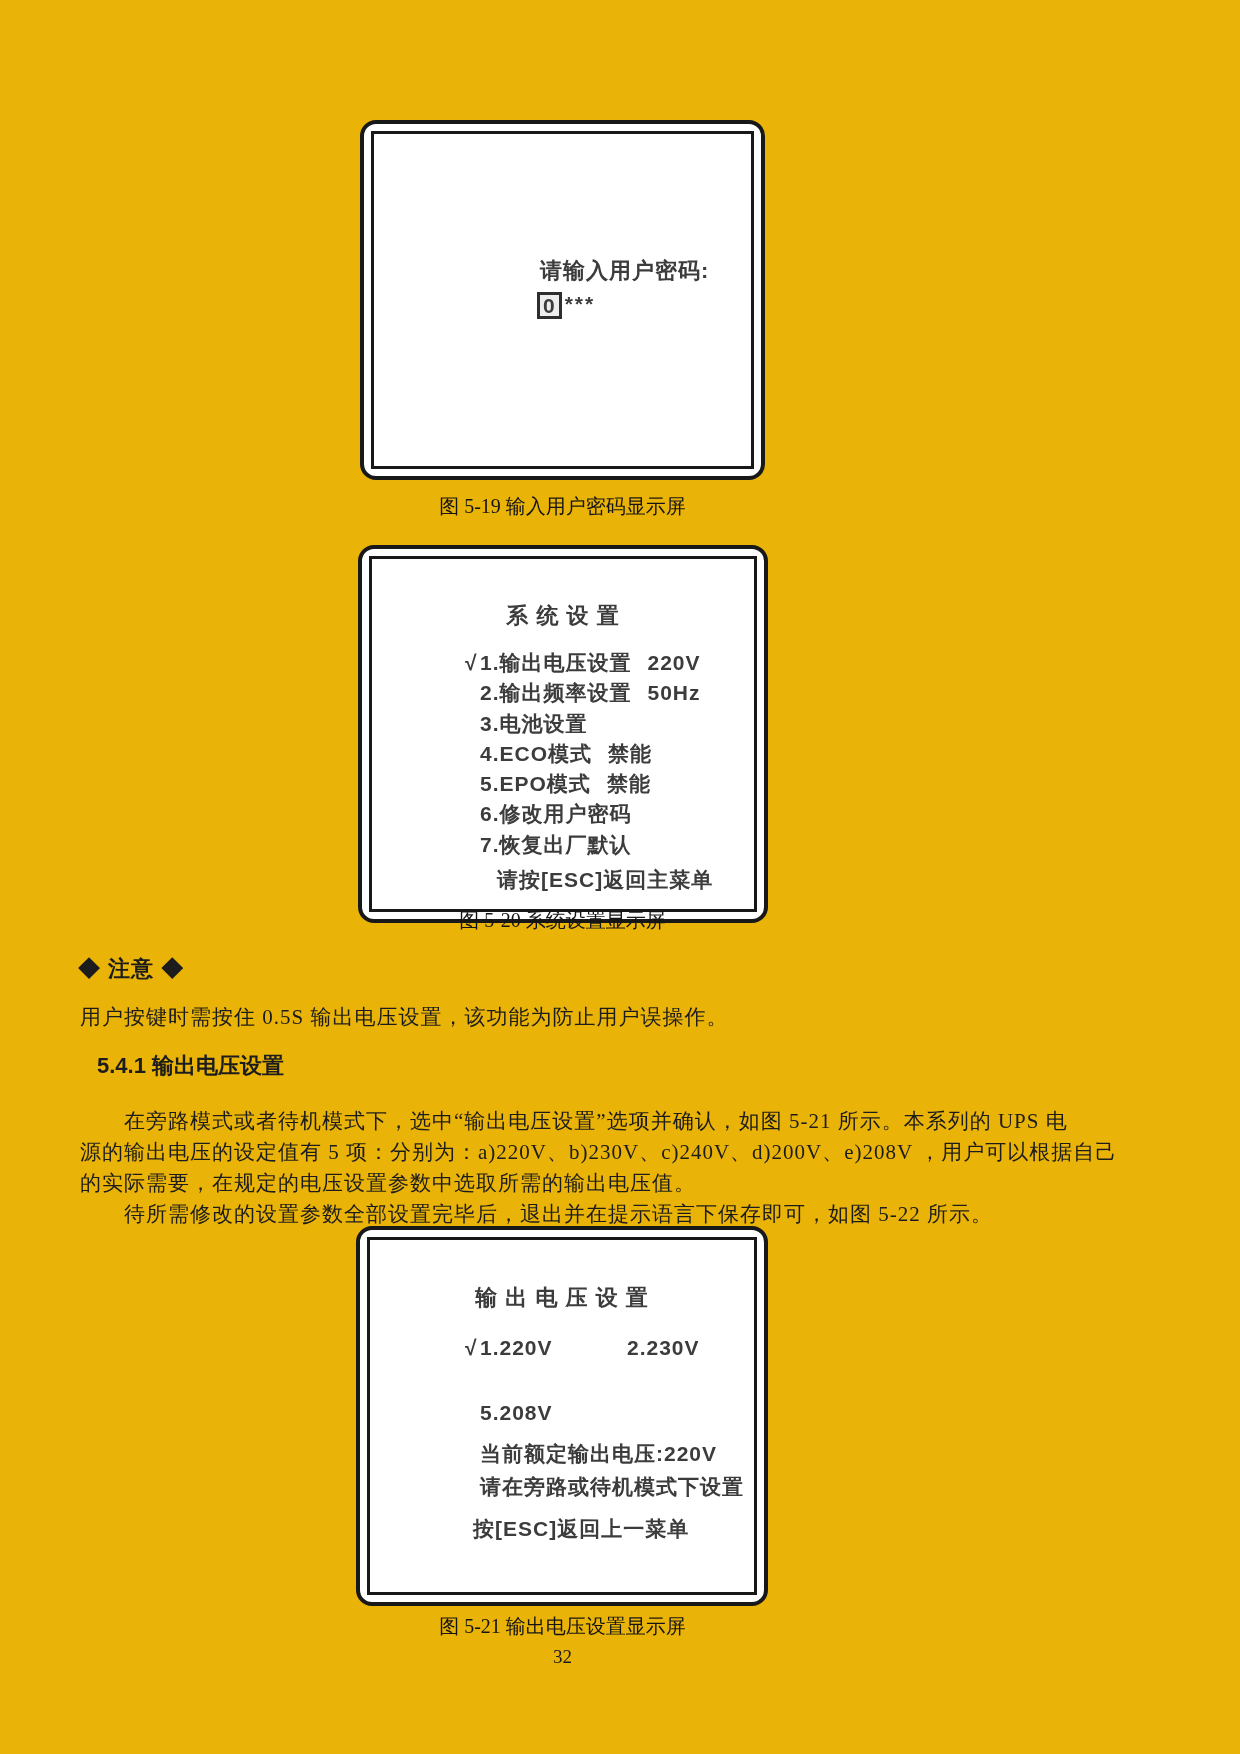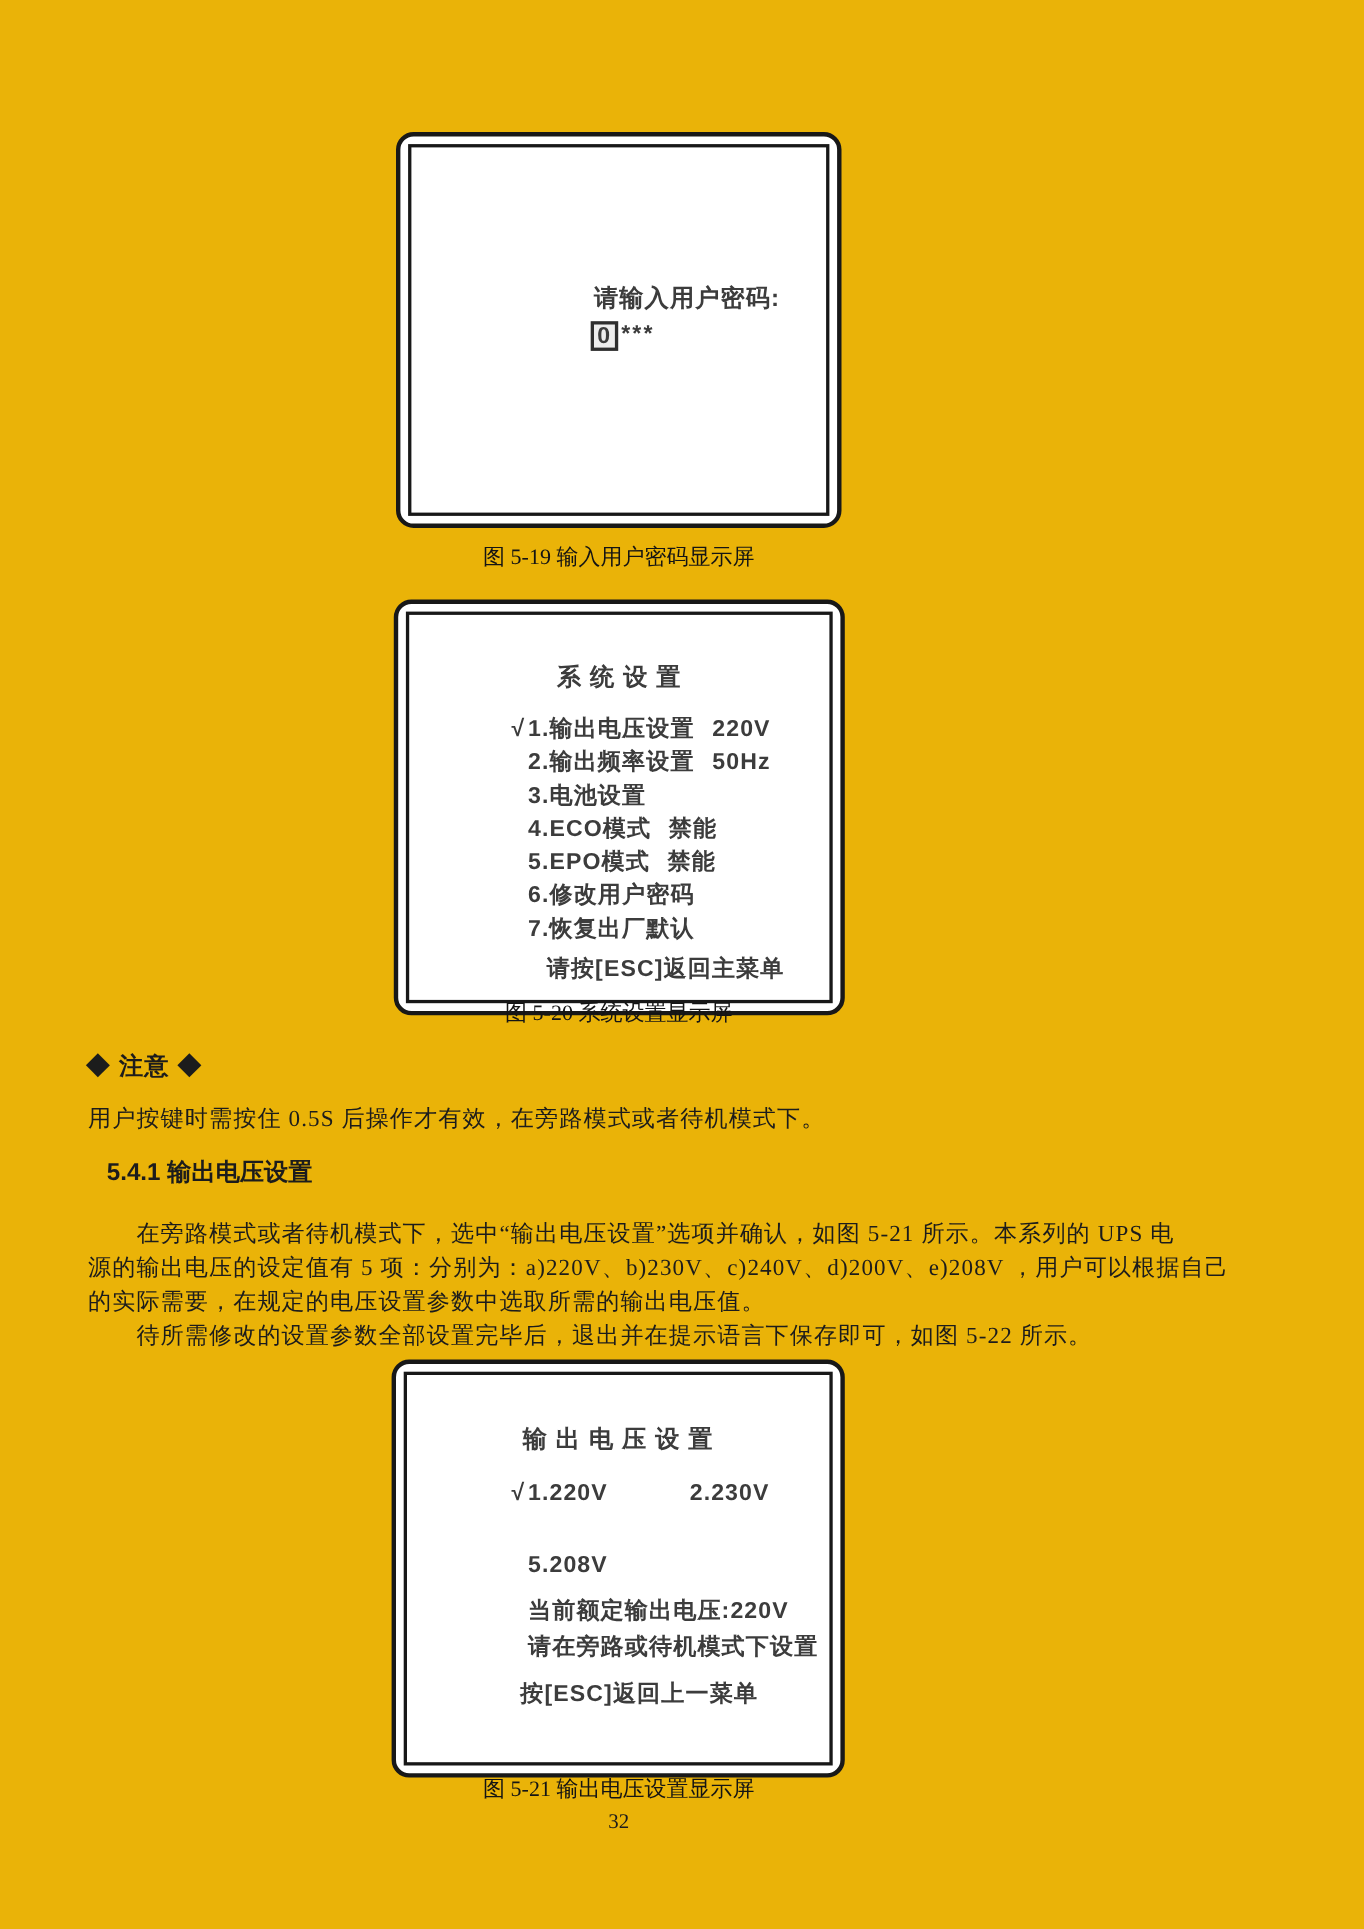--- a/index.html
+++ b/index.html
@@ -14,21 +14,21 @@
     border:4px solid #181818; border-radius:16px;
   }
   .lcd-inner {
     position:absolute; left:7px; top:7px; right:7px; bottom:7px;
     border:3px solid #181818;
   }
   .lcd-text { color:#3c3c3c; font-weight:bold; font-size:21px; letter-spacing:1px; }
 
   #fig1 { left:360px; top:120px;  width:405px; height:360px; }
   #fig2 { left:358px; top:522px;  width:410px; height:378px;margin-top:23px; }
-  #fig3 { left:356px; top:1226px; width:412px; height:380px;margin-top:10px; }
+  #fig3 { left:356px; top:1226px; width:412px; height:380px; }
 
   
   .pw-prompt { position:absolute; left:166px; top:122px; font-size:22px; }
   .pw-value  { position:absolute; left:163px; top:158px; font-size:21px; }
   .cursor-box {
     display:inline-block; border:3px solid #2e2e2e; background:#ededed;
     padding:0 3px; line-height:21px; vertical-align:top;
   }
   .pw-mask { margin-left:3px; letter-spacing:2px; }
 
@@ -115,21 +115,21 @@
         <div class="menu-row lcd-text">
           <span class="menu-chk"></span><span>7.恢复出厂默认</span><span class="menu-val"></span>
         </div>
       </div>
       <div class="menu-footer lcd-text">请按[ESC]返回主菜单</div>
     </div>
   </div>
   <div class="caption" id="cap2">图 5-20 系统设置显示屏</div>
 
   <div class="note-head">◆ 注意 ◆</div>
-  <div class="note-body">用户按键时需按住 0.5S 后操作才有效，在旁路模式或者待机模式下。</div>
+  <div class="note-body">用户按键时需按住 0.5S 输出电压设置，该功能为防止用户误操作。</div>
 
   <div class="sec-head">5.4.1 输出电压设置</div>
   <div class="para">
     <div class="line indent">在旁路模式或者待机模式下，选中“输出电压设置”选项并确认，如图 5-21 所示。本系列的 UPS 电</div>
     <div class="line">源的输出电压的设定值有 5 项：分别为：a)220V、b)230V、c)240V、d)200V、e)208V ，用户可以根据自己</div>
     <div class="line">的实际需要，在规定的电压设置参数中选取所需的输出电压值。</div>
     <div class="line indent">待所需修改的设置参数全部设置完毕后，退出并在提示语言下保存即可，如图 5-22 所示。</div>
   </div>
 
   <div class="lcd" id="fig3">

